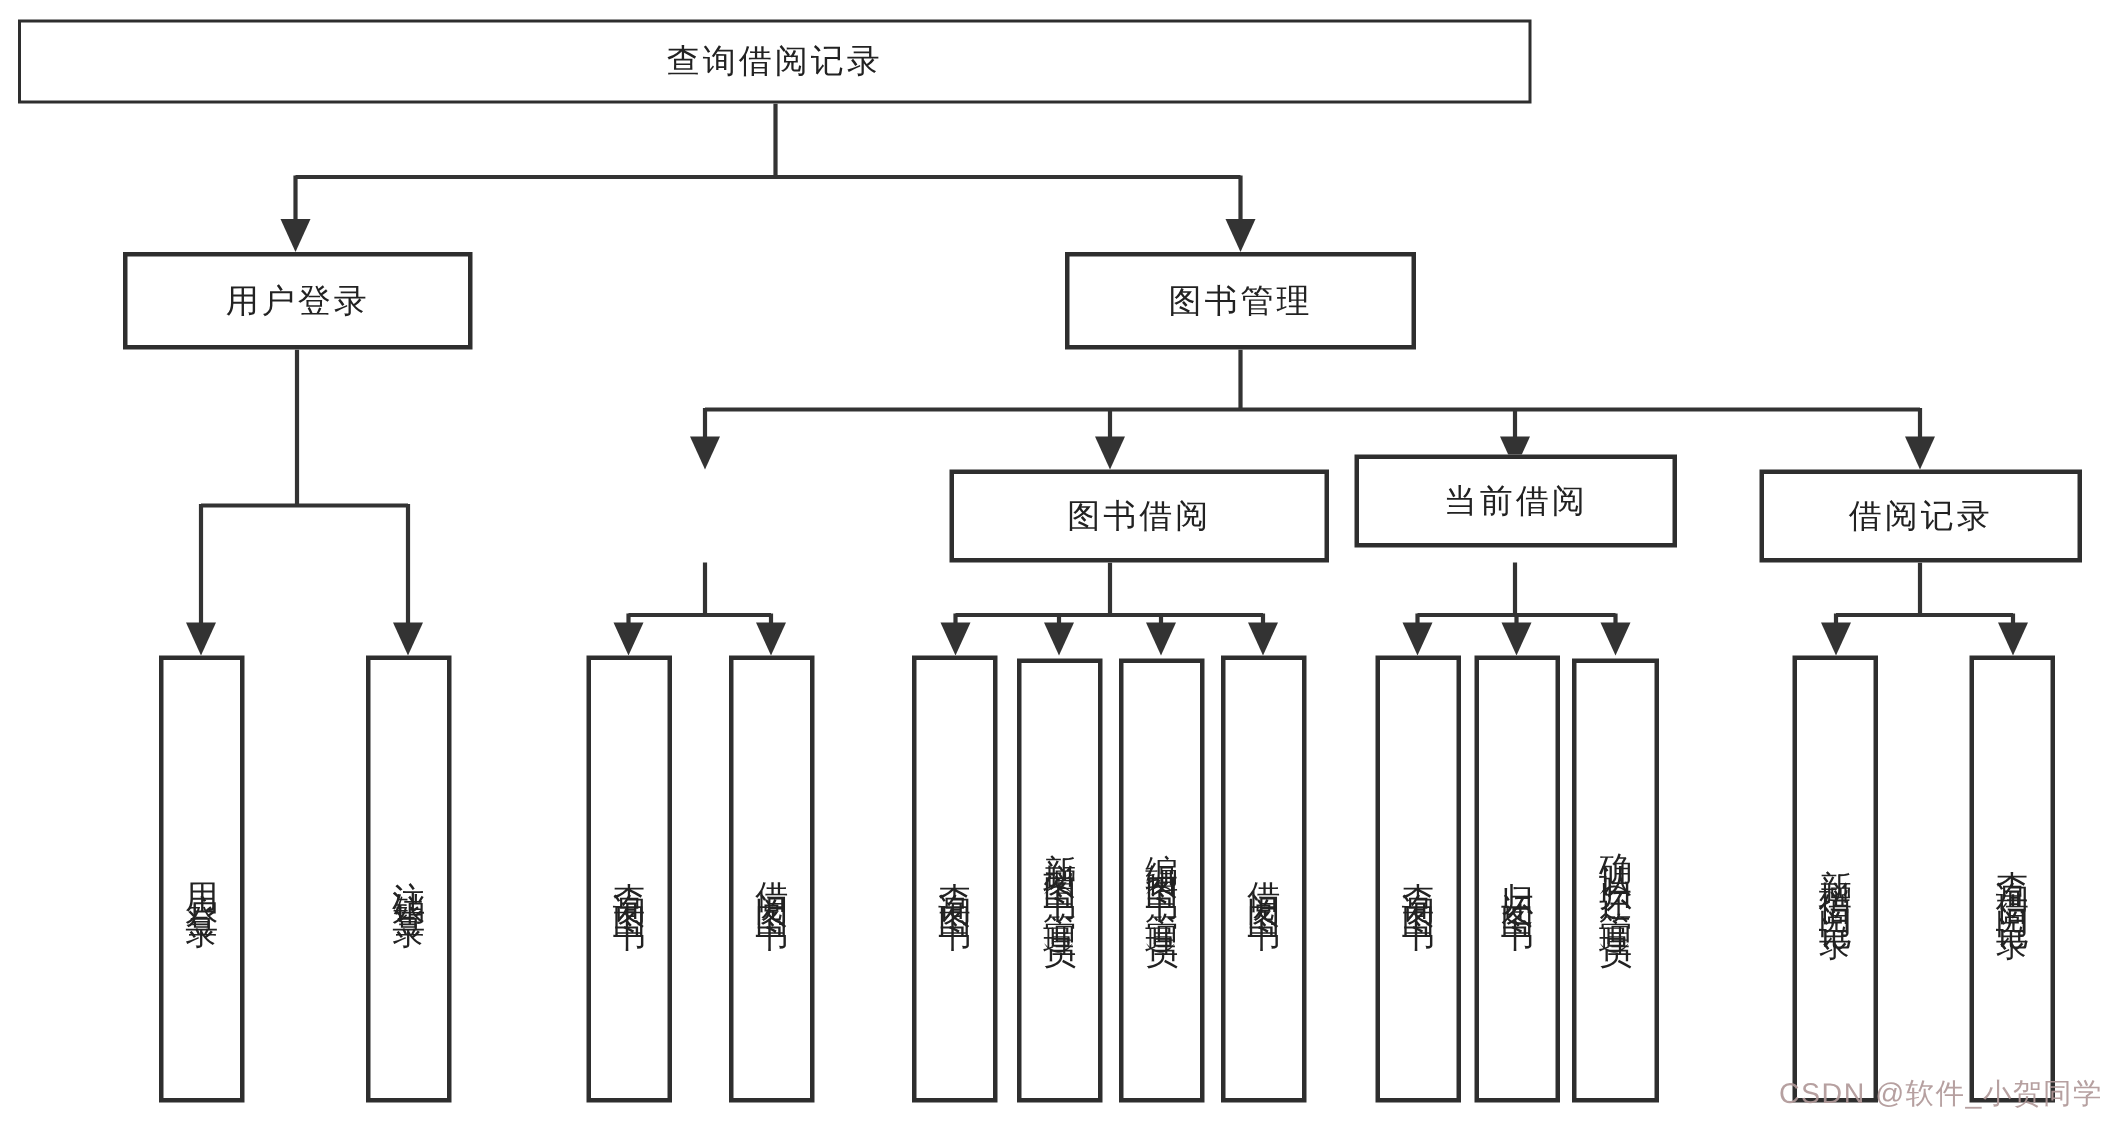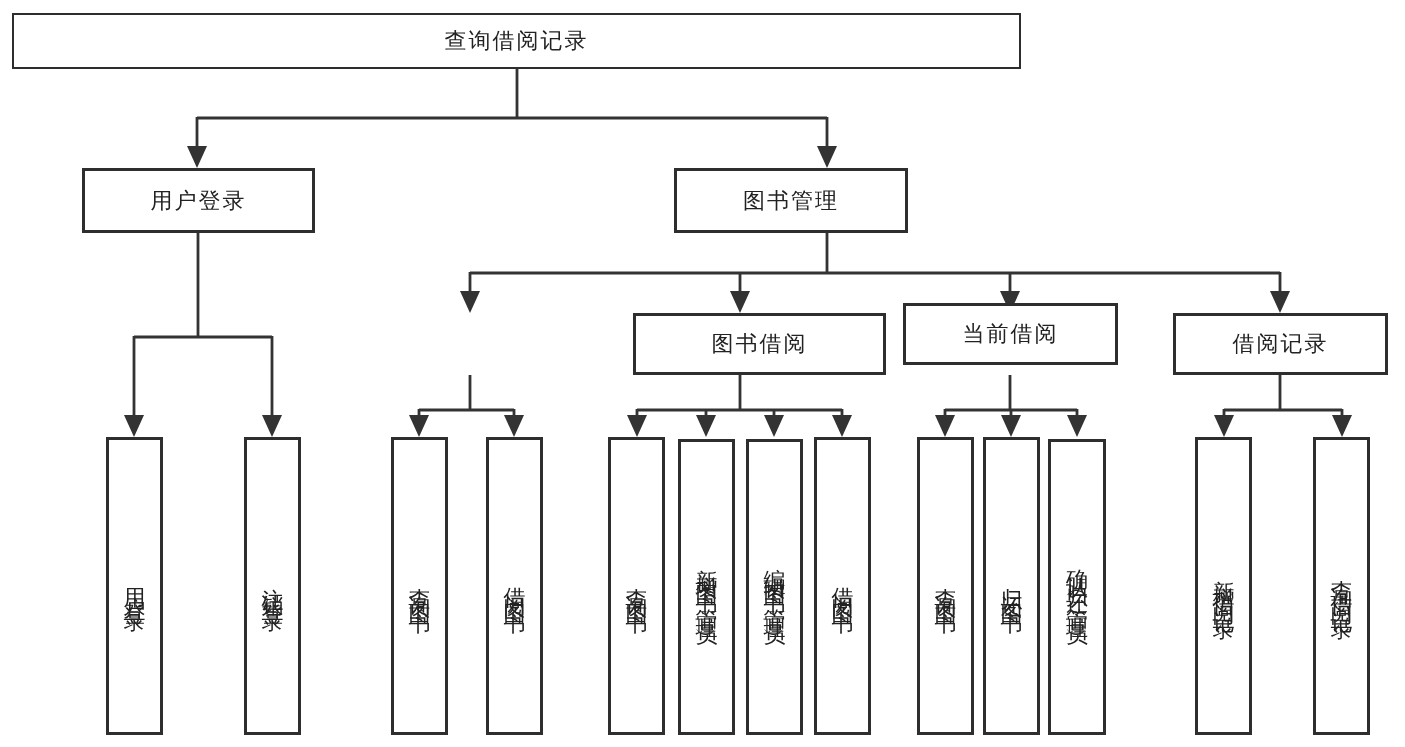--- a/index.html
+++ b/index.html
@@ -95,21 +95,21 @@
     </g>
   </svg>
 
   <div class="node h root" style="left:12px;top:13px;width:1009px;height:56px">
     <span>查询借阅记录</span>
   </div>
 
   <div class="node h" style="left:82px;top:168px;width:233px;height:65px">
     <span>用户登录</span>
   </div>
-  <div class="node h" style="left:674px;top:168px;width:234px;height:65px">
+  <div class="node h" style="left:710px;top:168px;width:234px;height:65px">
     <span>图书管理</span>
   </div>
 
   <div class="node h" style="left:633px;top:313px;width:253px;height:62px">
     <span>图书借阅</span>
   </div>
   <div class="node h" style="left:903px;top:303px;width:215px;height:62px">
     <span>当前借阅</span>
   </div>
   <div class="node h" style="left:1173px;top:313px;width:215px;height:62px">
@@ -153,14 +153,15 @@
     <span>确认归还（管理员）</span>
   </div>
 
   <div class="node v" style="left:1195px;top:437px;width:57px;height:298px">
     <span>新增借阅记录</span>
   </div>
   <div class="node v" style="left:1313px;top:437px;width:57px;height:298px">
     <span>查询借阅记录</span>
   </div>
 
+  <div class="watermark">CSDN @软件_小贺同学</div>
 
 </div>
 
 </body></html>

